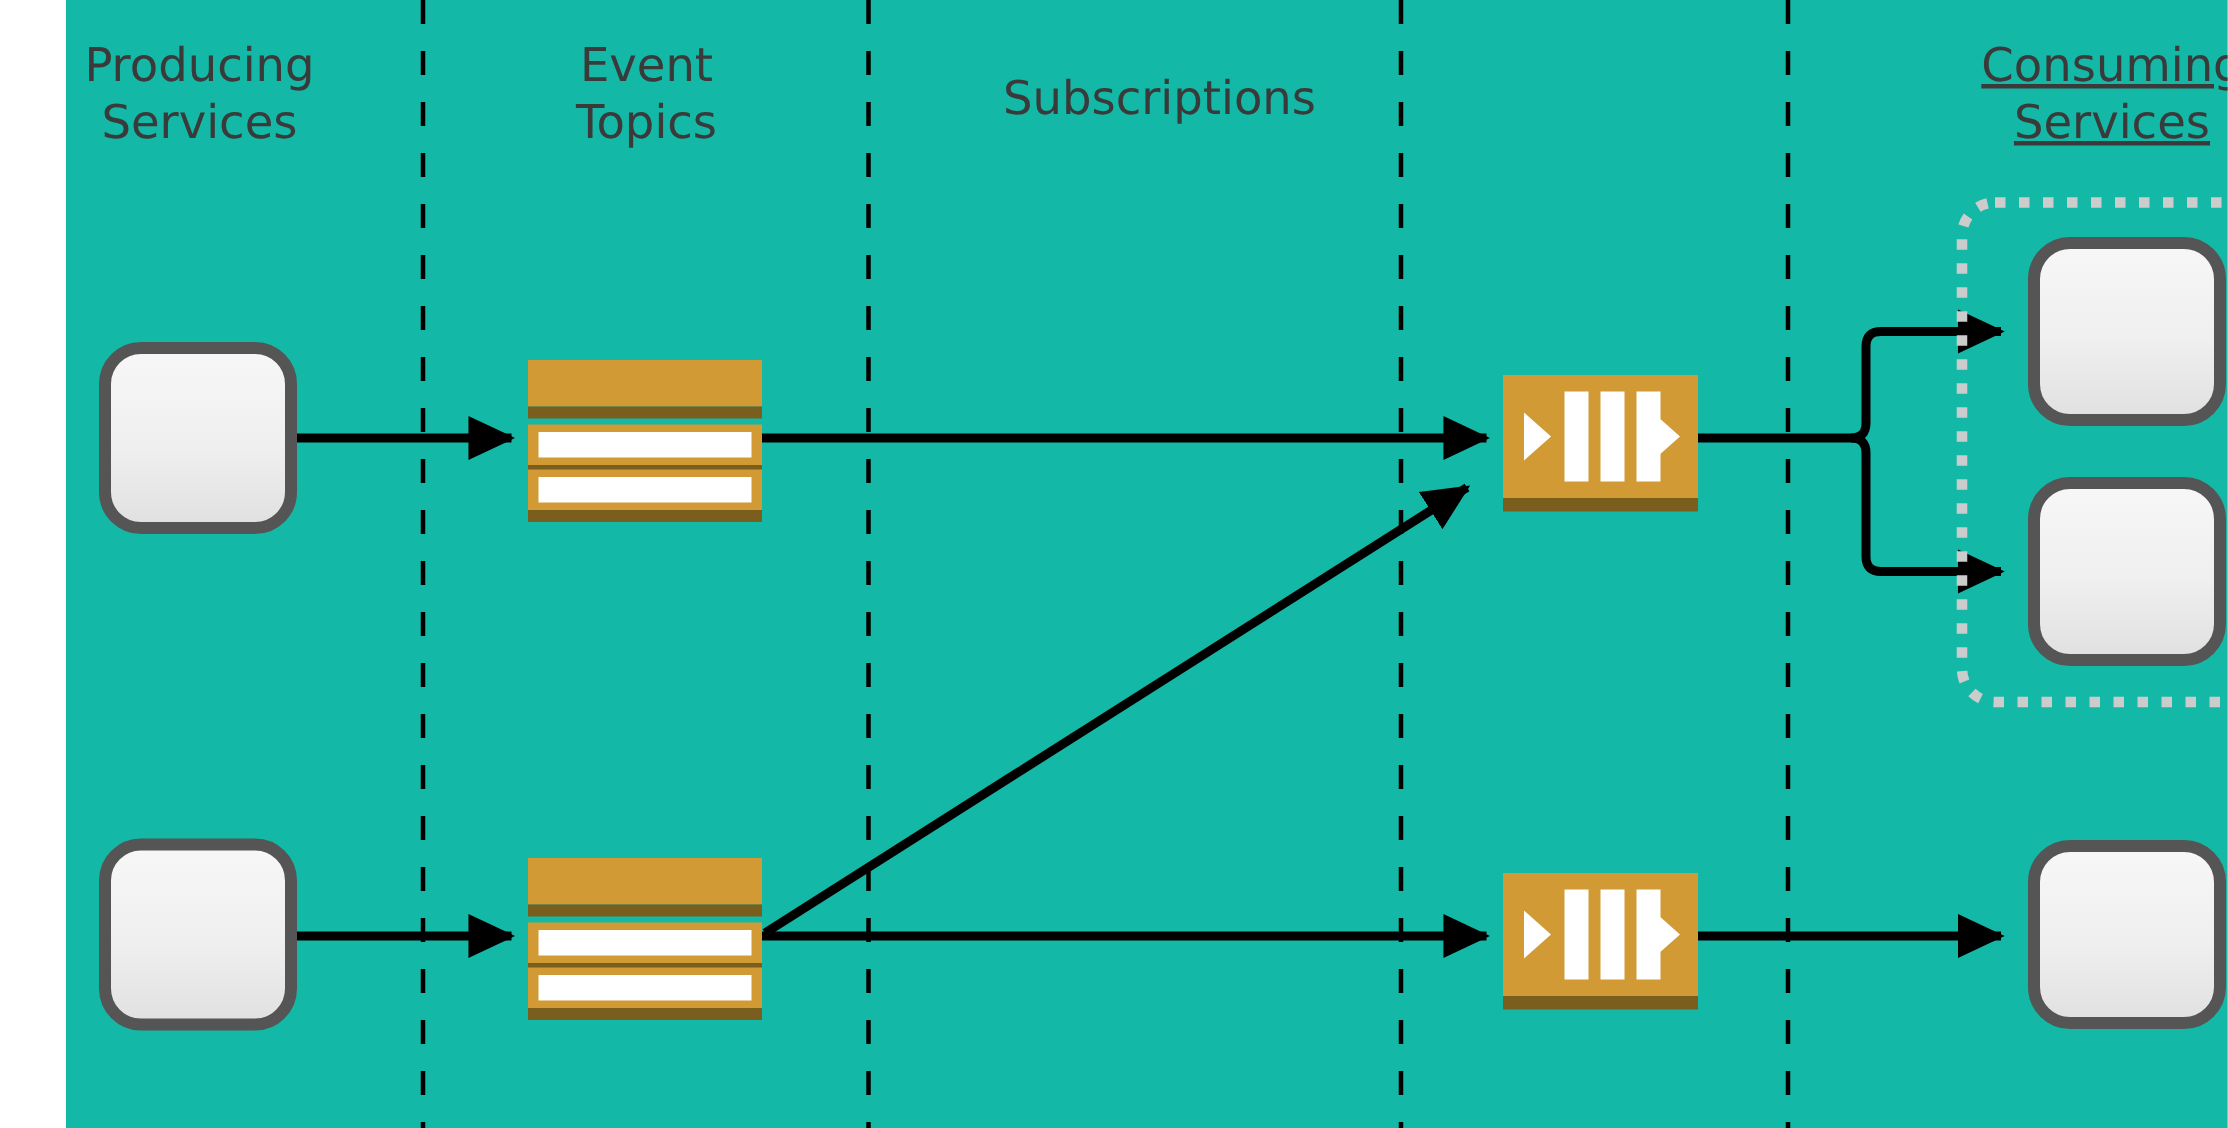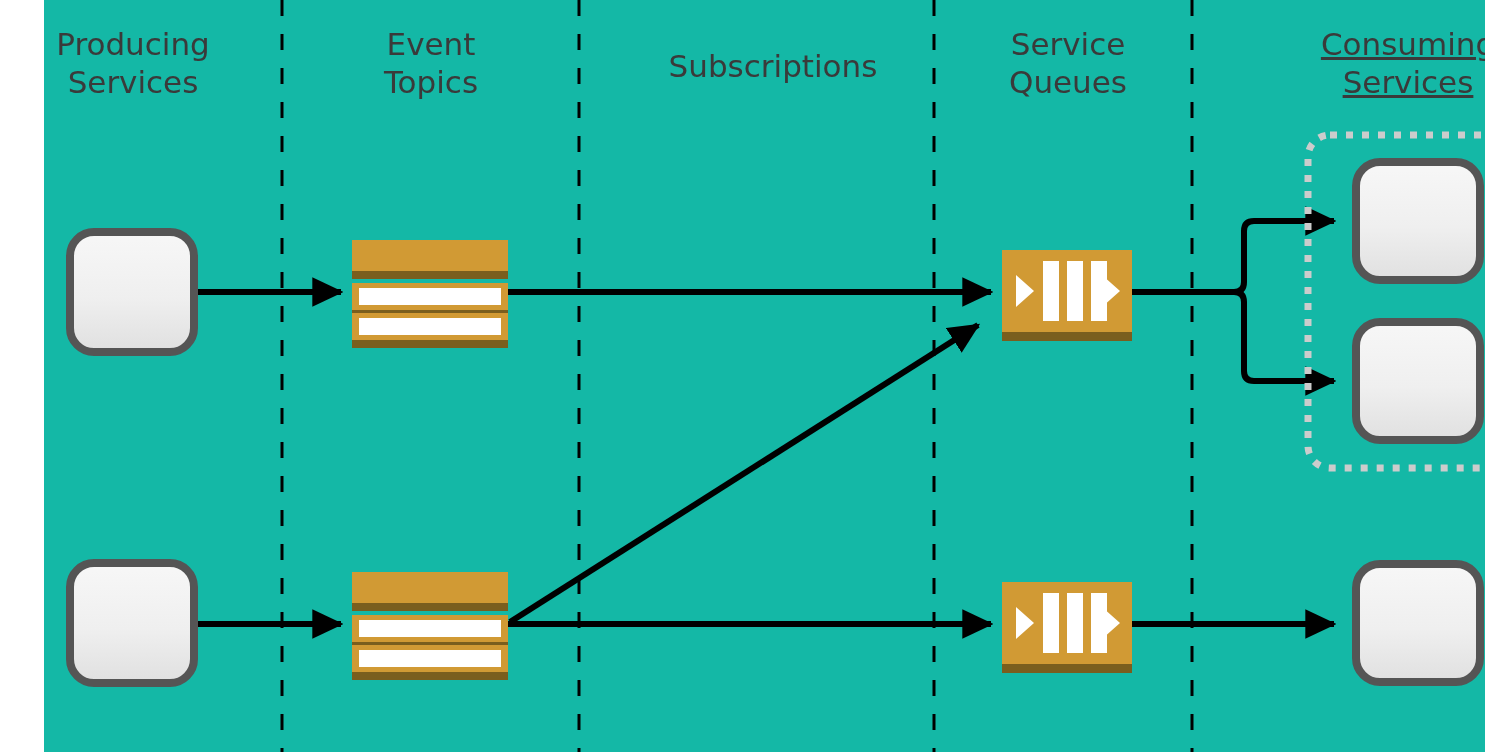--- a/index.html
+++ b/index.html
@@ -144,18 +144,16 @@
       <rect x="1312" y="322" width="124" height="118" rx="24" ry="24" fill="url(#nodeGrad)" stroke="#555555" stroke-width="8"></rect>
       <rect x="1312" y="564" width="124" height="118" rx="24" ry="24" fill="url(#nodeGrad)" stroke="#555555" stroke-width="8"></rect>
     </g>
   </svg>
 
   <div class="col-header hdr-producing">Producing
 Services</div>
   <div class="col-header hdr-topics">Event
 Topics</div>
   <div class="col-header hdr-subs">Subscriptions</div>
-  <div class="col-header hdr-queues">Service
-Queues</div>
   <div class="col-header hdr-consuming">Consuming
 Services</div>
 
 </div>
 
 </body></html>

